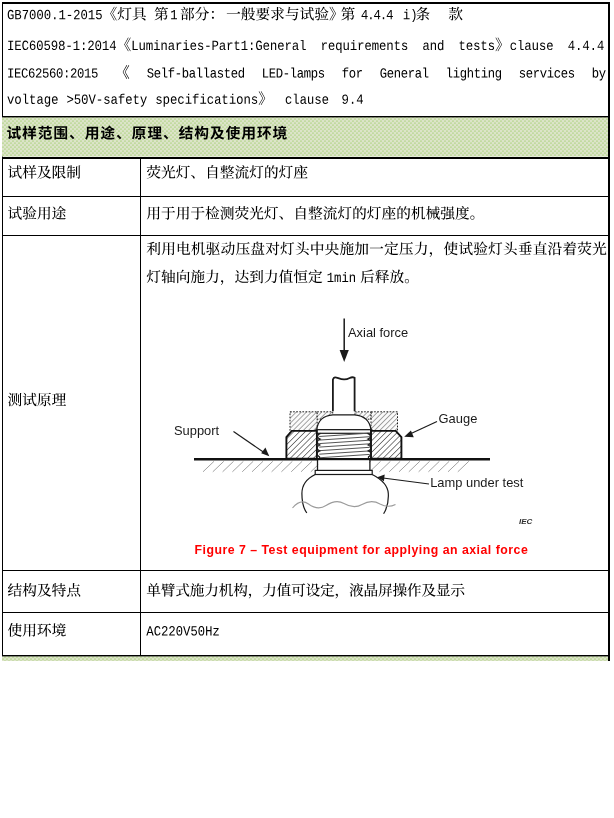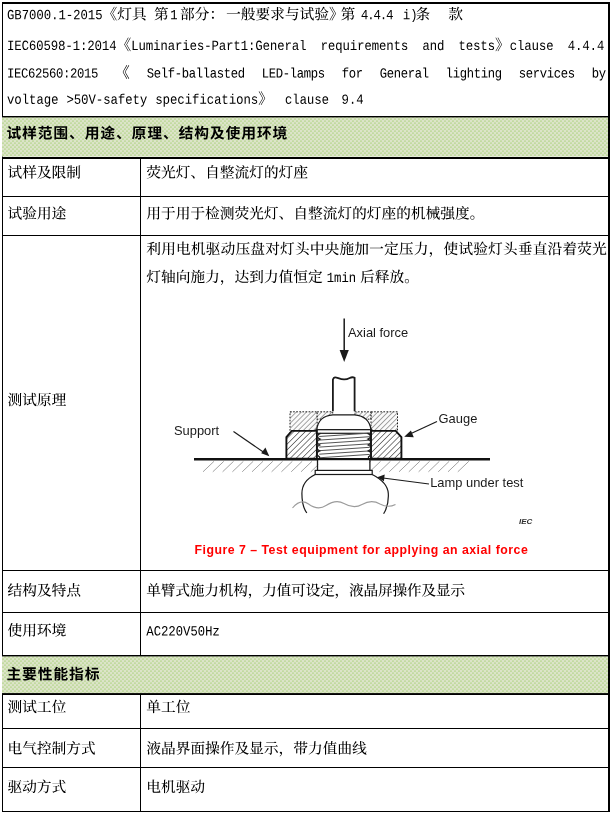--- a/index.html
+++ b/index.html
@@ -1,14 +1,14 @@
 <!DOCTYPE html>
 <html><head><meta charset="utf-8"><title>doc</title><style>
 html,body{margin:0;padding:0;background:#fff;}
-#page{position:relative;width:614px;height:812px;background:#fff;font-family:"Liberation Sans",sans-serif;overflow:hidden;}
+#page{position:relative;width:614px;height:661px;background:#fff;font-family:"Liberation Sans",sans-serif;overflow:hidden;}
 .bl{position:absolute;background:#000;}
 </style></head><body>
 <div id="page">
 
 <div class="bl" style="left:2px;top:2px;width:607.6px;height:2px"></div>
 
 <div class="bl" style="left:2px;top:2px;width:1.2px;height:811px"></div>
 
 <div class="bl" style="left:608px;top:2px;width:1.6px;height:811px"></div>
 

